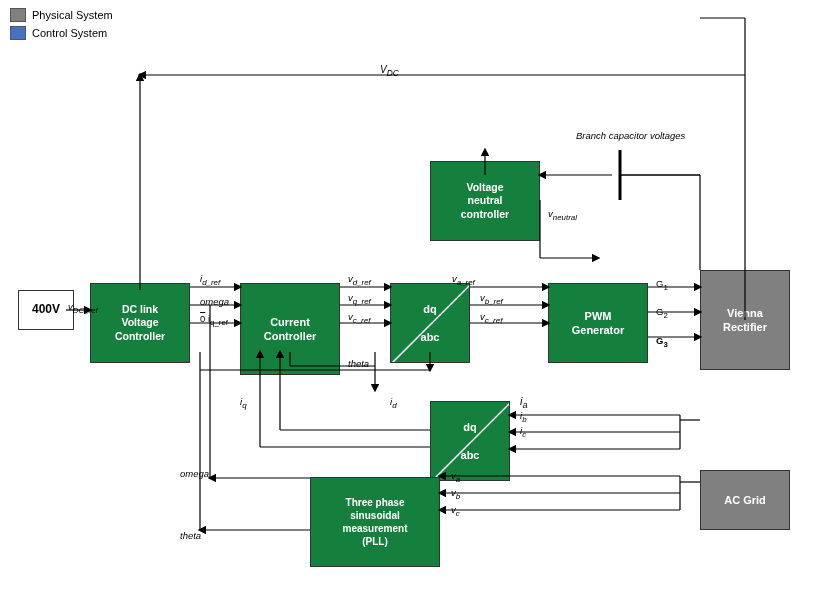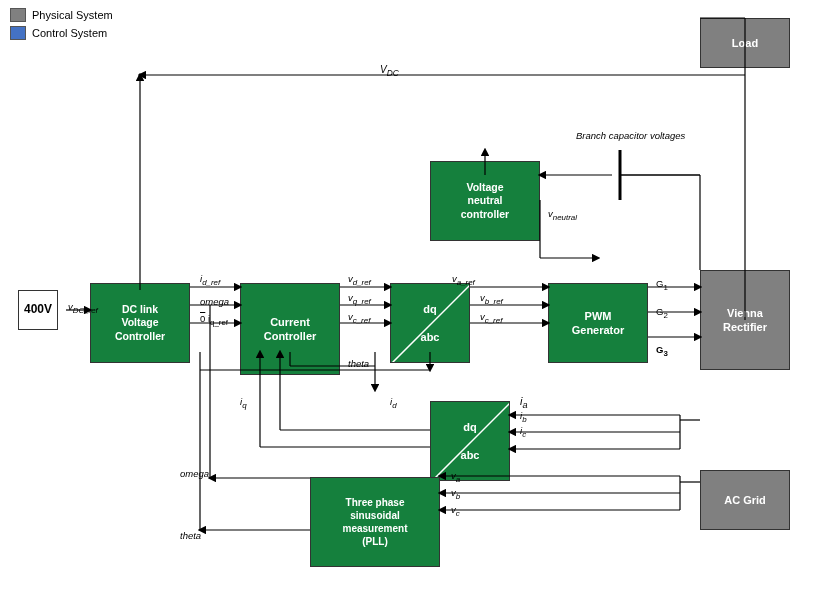--- a/index.html
+++ b/index.html
@@ -90,33 +90,30 @@
     <div class="legend-item">
       <div class="legend-box gray"></div>
       <span>Physical System</span>
     </div>
     <div class="legend-item">
       <div class="legend-box blue"></div>
       <span>Control System</span>
     </div>
   </div>
 
-  <div class="block gray" style="left:700px; top:18px; width:90px; height:50px;">
-    <span>Load</span>
-  </div>
 
   <div class="block gray" style="left:700px; top:270px; width:90px; height:100px;">
     <span>Vienna<br>Rectifier</span>
   </div>
 
   <div class="block gray" style="left:700px; top:470px; width:90px; height:60px;">
     <span>AC Grid</span>
   </div>
 
-  <div class="block white" style="left:18px; top:290px; width:40px; height:40px; font-size:12px;">
+  <div class="block white" style="left:18px; top:290px; width:56px; height:40px; font-size:12px;">
     <span>400V</span>
   </div>
 
   <div class="block blue" style="left:90px; top:272px; width:100px; height:80px; font-size:10.5px;">
     <span>DC link<br>Voltage<br>Controller</span>
   </div>
 
   <div class="block blue" style="left:240px; top:272px; width:100px; height:92px; font-size:11px;">
     <span>Current<br>Controller</span>
   </div>
@@ -169,21 +166,21 @@
   <div class="label italic" style="left:348px; top:311px; font-size:9.5px;">v<sub>c_ref</sub></div>
 
   <div class="label italic" style="left:452px; top:273px; font-size:9.5px;font-style:italic;">v<sub>a_ref</sub></div>
 
   <div class="label italic" style="left:480px; top:292px; font-size:9.5px;">v<sub>b_ref</sub></div>
 
   <div class="label italic" style="left:480px; top:311px; font-size:9.5px;">v<sub>c_ref</sub></div>
 
   <div class="label" style="left:656px; top:278px; font-size:9.5px;">G<sub>1</sub></div>
   <div class="label" style="left:656px; top:306px; font-size:9.5px;">G<sub>2</sub></div>
-  <div class="label" style="left:656px; top:344px; font-size:9.5px;font-weight:bold;">G<sub>3</sub></div>
+  <div class="label" style="left:656px; top:335px; font-size:9.5px;font-weight:bold;">G<sub>3</sub></div>
 
   <div class="label italic" style="left:348px; top:358px; font-size:9.5px;">theta</div>
 
   <div class="label italic" style="left:240px; top:396px; font-size:9.5px;">i<sub>q</sub></div>
 
   <div class="label italic" style="left:390px; top:396px; font-size:9.5px;">i<sub>d</sub></div>
 
   <div class="label italic" style="left:520px; top:395px; font-size:11px;">i<sub>a</sub></div>
   <div class="label italic" style="left:520px; top:410px; font-size:9.5px;">i<sub>b</sub></div>
   <div class="label italic" style="left:520px; top:425px; font-size:9.5px;">i<sub>c</sub></div>

